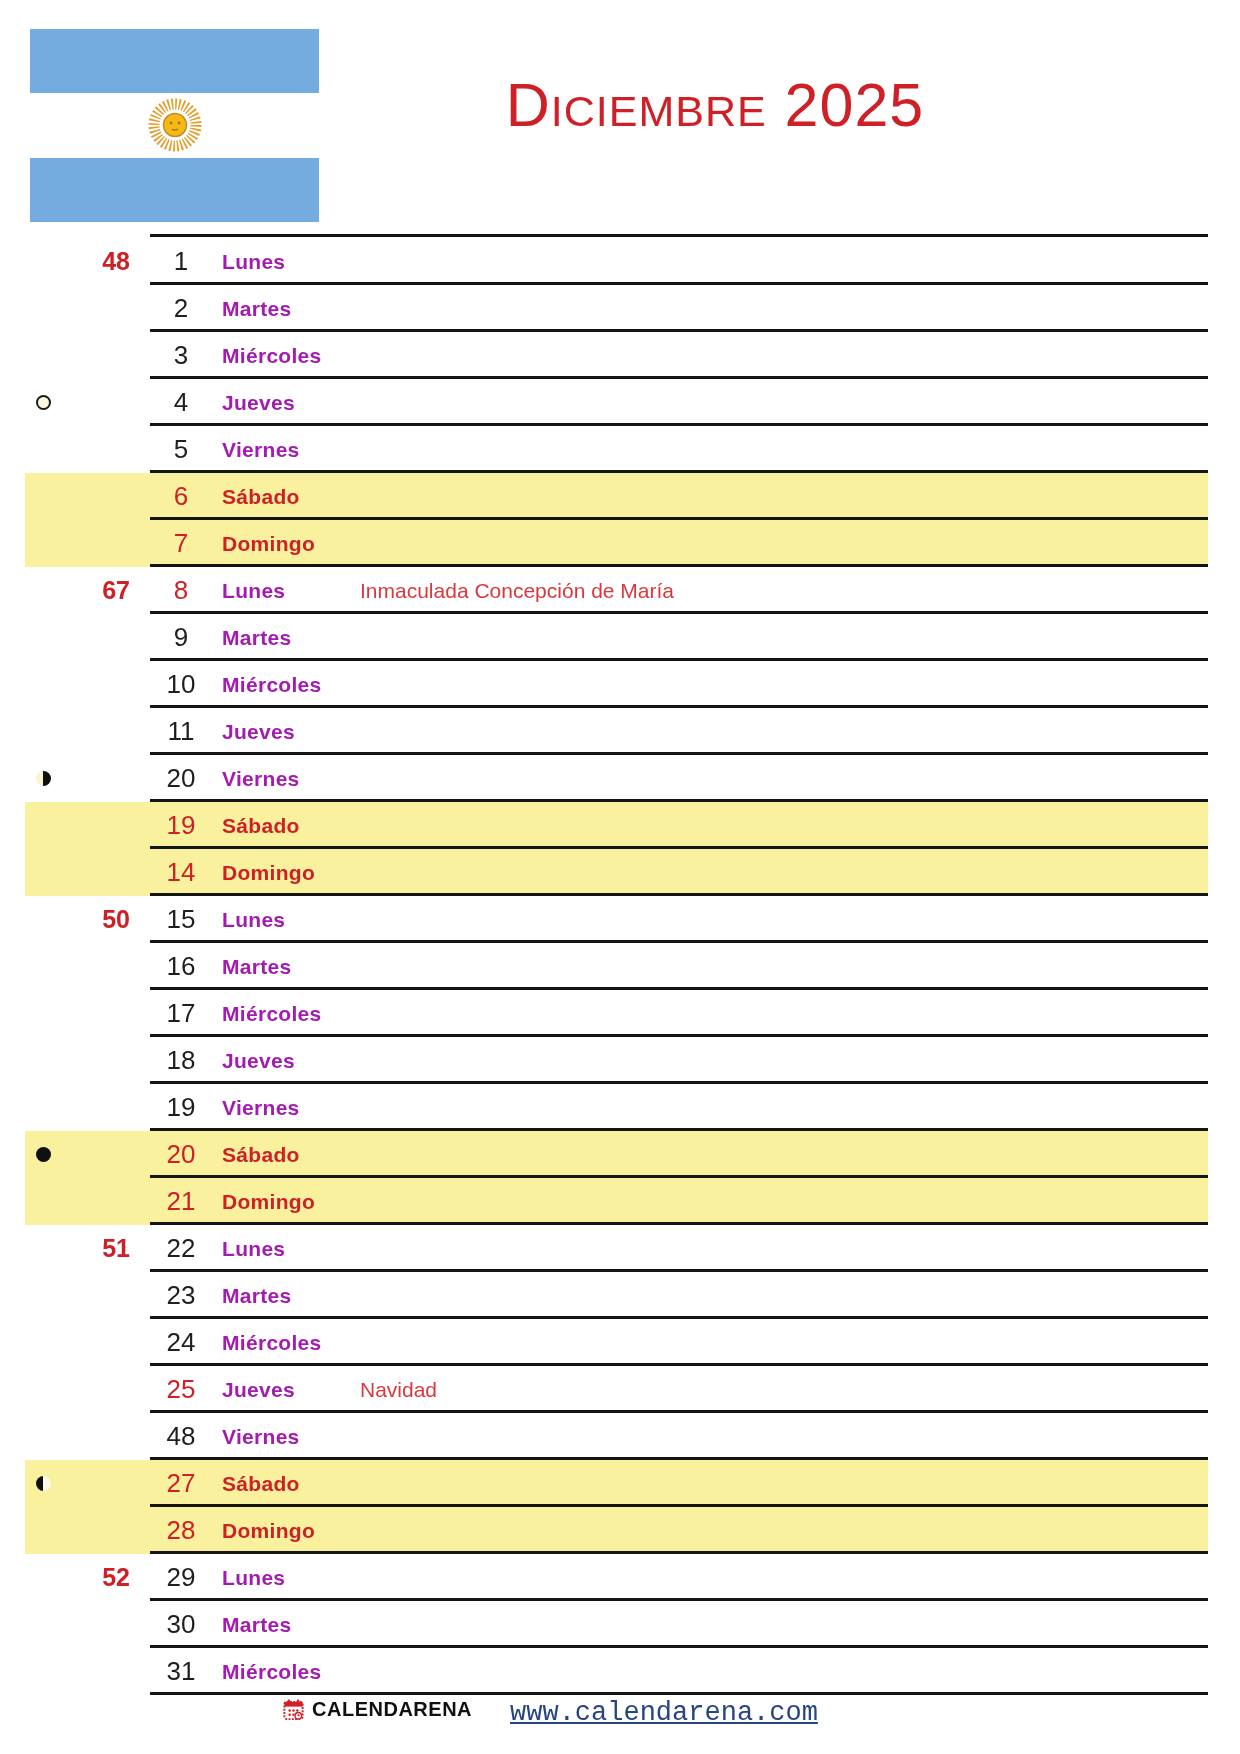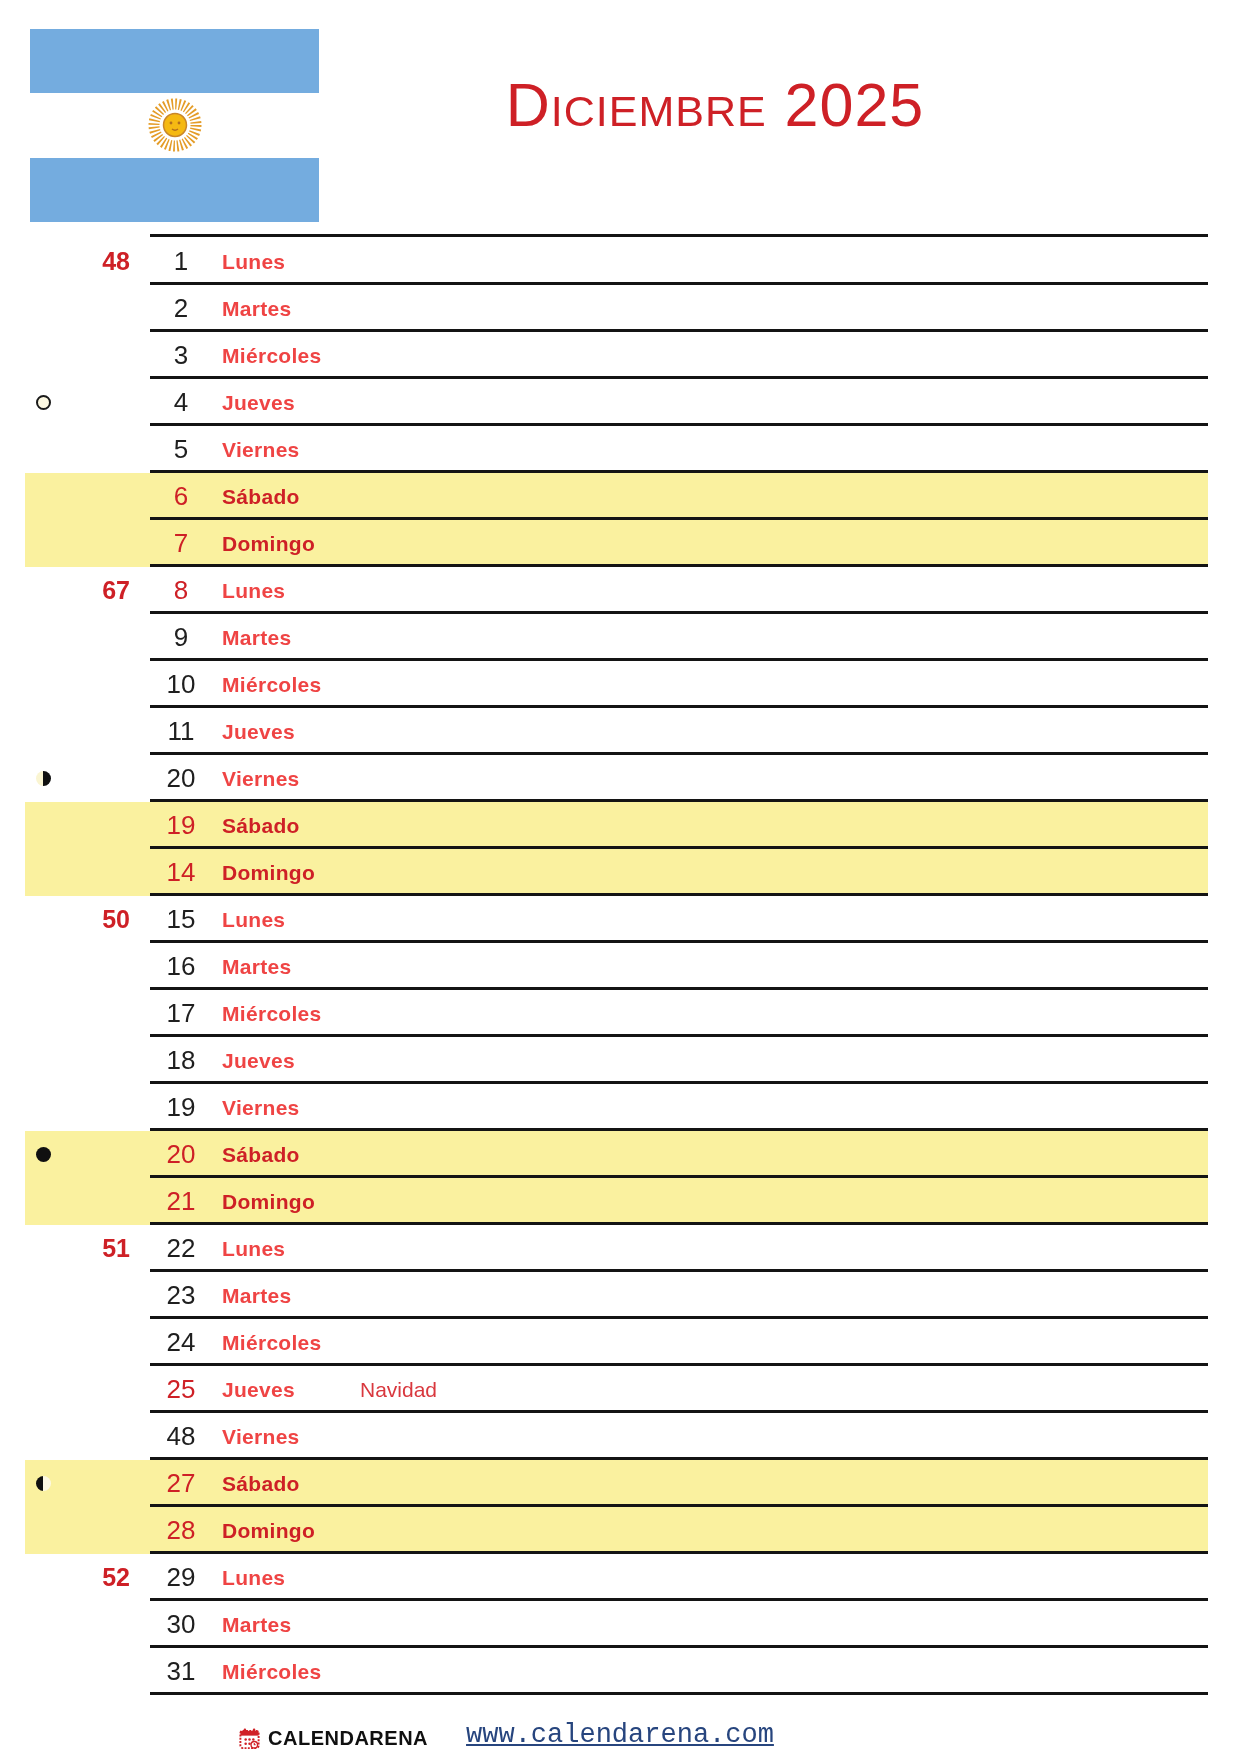--- a/index.html
+++ b/index.html
@@ -59,21 +59,21 @@
     color:#ce2026; font-weight:700; font-size:25px;
   }
   .num {
     position:absolute; left:152px; top:0; width:58px; height:47px;
     line-height:47px; text-align:center;
     font-size:26px; color:#1f1f1f;
   }
   .name {
     position:absolute; left:222px; top:0; height:47px;
     line-height:47px; font-weight:700; font-size:21px;
-    color:#ef4444; letter-spacing:0.3px;
+    color:#a21caf; letter-spacing:0.3px;
   }
   .holiday-label {
     position:absolute; left:360px; top:0; height:47px;
     line-height:47px; font-size:21px; color:#d9383e;
   }
   .row.weekend .num, .row.weekend .name { color:#ce2026; }
   .row.holiday .num { color:#ce2026; }
 
   .moon {
     position:absolute; left:36px; top:16px;
@@ -81,21 +81,21 @@
     box-sizing:border-box;
   }
   .moon.full-moon          { background:#fdf9e3; border:2px solid #1a1a1a; }
   .moon.last-quarter-moon  { background:linear-gradient(90deg,#faf5d2 0 50%,#101010 50% 100%); }
   .moon.new-moon           { background:#101010; }
   .moon.first-quarter-moon { background:linear-gradient(90deg,#101010 0 50%,#fdf9e3 50% 100%); }
 
   
   .footer {
     position:absolute; left:0; top:1698px; width:1012px; height:52px;
-    display:flex; align-items:flex-end; justify-content:center; gap:38px;
+    display:flex; align-items:flex-start; justify-content:center; gap:38px;padding-left:44px;
   }
   .brand {
     display:flex; align-items:center; gap:7px;
     font-weight:800; font-size:20px; letter-spacing:0.5px; color:#101010;
   }
   .site-link {
     font-family:Liberation Mono, monospace;
     font-size:27px; color:#27457e; text-decoration:underline;
     cursor:pointer;
   }
@@ -176,20 +176,21 @@
     <span class="name">Domingo</span>
 
     <div class="row-line"></div>
   </div>
     <div class="row holiday">
 
     <span class="wk">67</span>
 
     <span class="num">8</span>
     <span class="name">Lunes</span>
+    <span class="holiday-label">Inmaculada Concepción de María</span>
     <div class="row-line"></div>
   </div>
     <div class="row">
 
     <span class="num">9</span>
     <span class="name">Martes</span>
 
     <div class="row-line"></div>
   </div>
     <div class="row">

